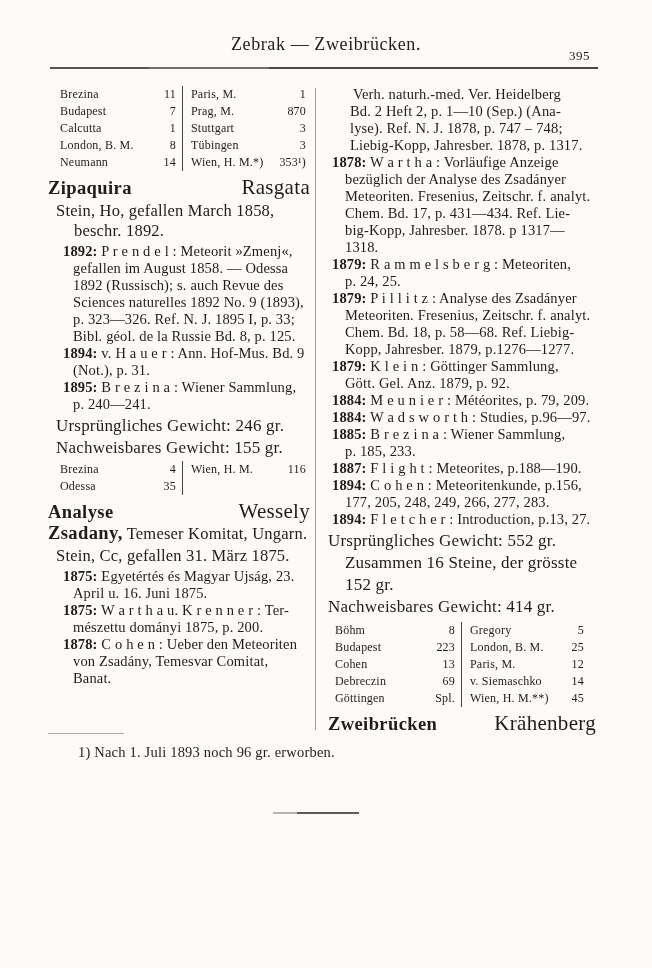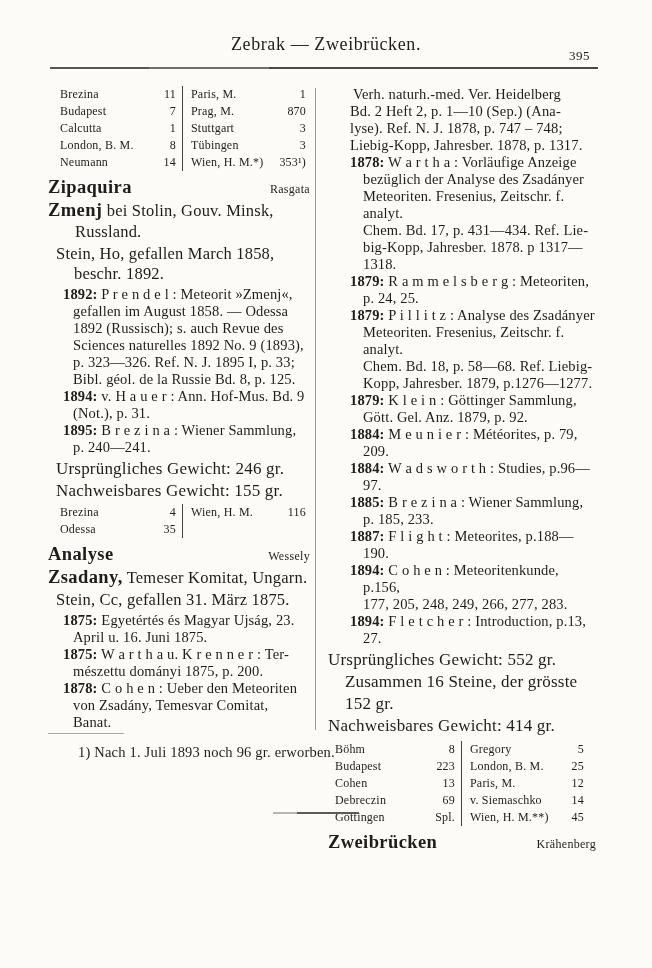--- a/index.html
+++ b/index.html
@@ -35,31 +35,31 @@
   .tv1{width:36px;text-align:right;white-space:nowrap;}
   .right-t .tn1{width:82px;}
   .right-t .tv1{width:38px;}
   .tr2{flex:1;display:flex;border-left:1px solid #44433f;margin-left:6px;padding-left:8px;}
   .tn2{flex:1;white-space:nowrap;}
   .tv2{text-align:right;white-space:nowrap;padding-right:4px;}
   .right-t .tv2{padding-right:12px;}
   
   .entry{display:flex;justify-content:space-between;align-items:baseline;line-height:21px;}
   .word{font-weight:bold;font-size:18.5px;letter-spacing:.4px;white-space:nowrap;}
-  .eref{font-size:12px;letter-spacing:.3px;}
+  .eref{font-size:21px;letter-spacing:.3px;}
   
   .desc{font-size:16.5px;line-height:21px;letter-spacing:.2px;
         white-space:pre-line;padding-left:27px;text-indent:-27px;}
   
   .stein{font-size:16.5px;line-height:20px;letter-spacing:.2px;margin-left:8px;
          white-space:pre-line;padding-left:18px;text-indent:-18px;}
   
   .ref{font-size:14.5px;line-height:17px;letter-spacing:.15px;white-space:pre-line;}
   .col-left .ref{margin-left:15px;padding-left:10px;text-indent:-10px;}
-  .col-right .ref{margin-left:22px;padding-left:13px;text-indent:-13px;}
+  .col-right .ref{margin-left:4px;padding-left:13px;text-indent:-13px;}
   .ref .year{font-weight:bold;}
   .cont{font-size:14.5px;line-height:17px;letter-spacing:.15px;white-space:pre-line;
         margin-left:22px;text-indent:3px;}
   
   .weight{font-size:17px;line-height:22px;letter-spacing:.2px;margin-left:8px;white-space:pre-line;}
   .col-right .weight{margin-left:0;padding-left:17px;text-indent:-17px;}
   .mt2{margin-top:2px;} .mt4{margin-top:4px;} .mt6{margin-top:6px;}
   .fn-rule{position:absolute;left:48px;top:733px;width:76px;height:1px;background:#aaa8a2;}
   .footnote{position:absolute;left:78px;top:744px;width:420px;
             font-size:14.5px;letter-spacing:.2px;}
@@ -117,22 +117,20 @@
           <span class="tv2">353¹)</span>
         </span>
     </div>
   </div>
 
   <div class="entry mt6">
     <span class="word">Zipaquira</span>
     <span class="eref">Rasgata</span>
   </div>
 
-  <div class="desc"><span class="word">Zmenj</span><span> bei Stolin, Gouv. Minsk,
-Russland.</span></div>
 
   <div class="stein mt2">Stein, Ho, gefallen March 1858,
 beschr. 1892.</div>
 
   <div class="ref mt2"><span class="year">1892:</span><span> P r e n d e l :  Meteorit »Zmenj«,
 gefallen im August 1858. — Odessa
 1892 (Russisch); s. auch Revue des
 Sciences naturelles 1892 No. 9 (1893),
 p. 323—326. Ref. N. J. 1895 I, p. 33;
 Bibl. géol. de la Russie Bd. 8, p. 125.</span></div>

